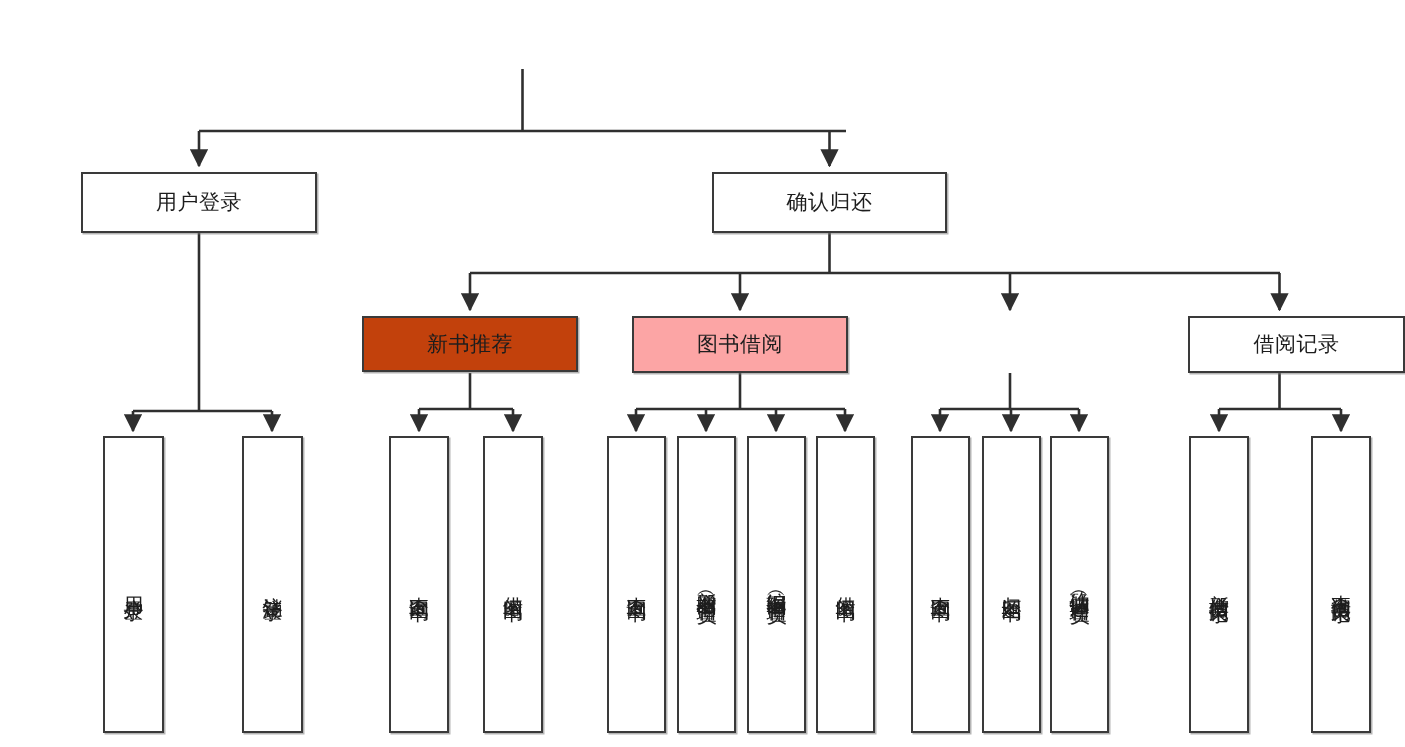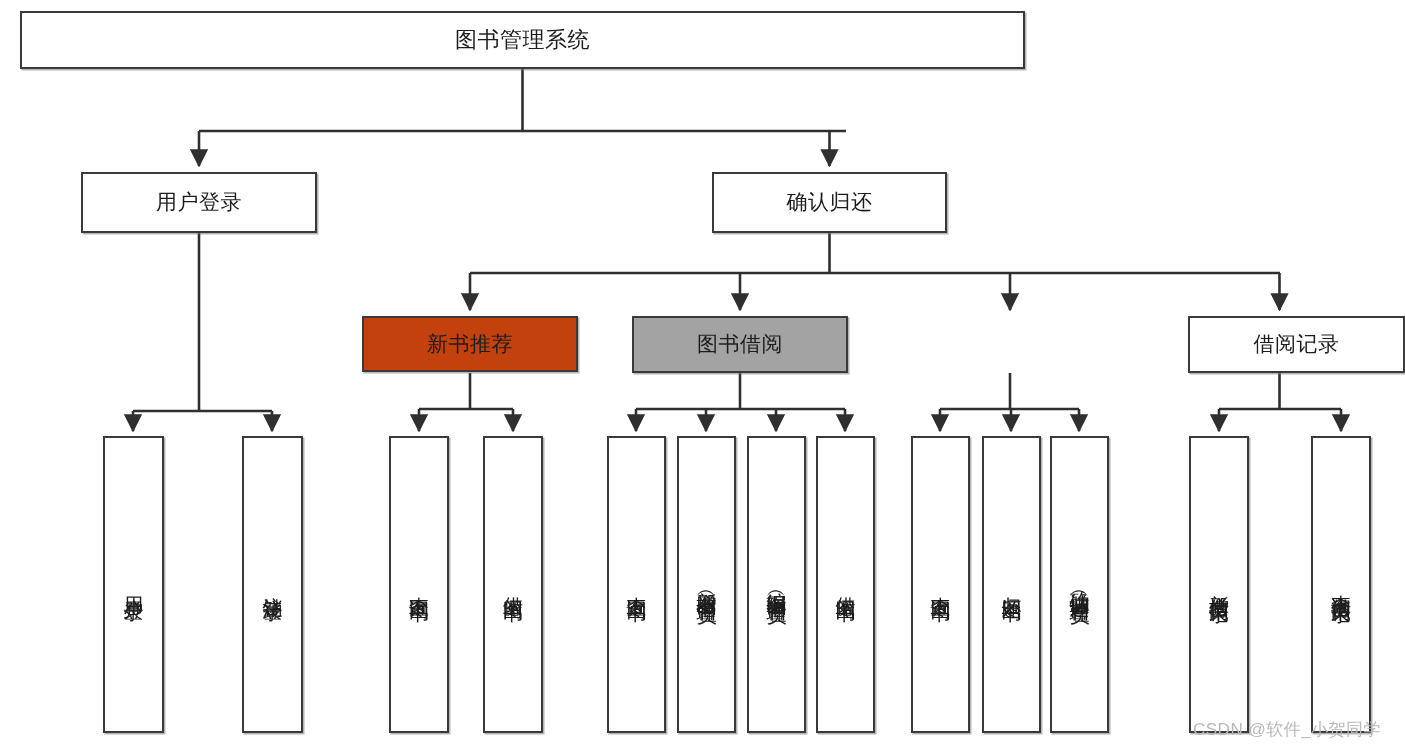--- a/index.html
+++ b/index.html
@@ -116,35 +116,32 @@
       <path d="M 1079 409 L 1079 431" marker-end="url(#arrow)"></path>
 
       <path d="M 1279.5 373 L 1279.5 409"></path>
       <path d="M 1219 409 L 1341 409"></path>
       <path d="M 1219 409 L 1219 431" marker-end="url(#arrow)"></path>
       <path d="M 1341 409 L 1341 431" marker-end="url(#arrow)"></path>
 
     </g>
   </svg>
 
-  <div class="node-box level-0" style="left: 20px; top: 11px; width: 1005px; height: 58px; border-color: rgb(58, 58, 58); background: rgb(255, 255, 255);">
-    <span class="node-label" style="color: rgb(29, 29, 29);">图书管理系统</span>
-  </div>
 
   <div class="node-box level-1" style="left: 81px; top: 172px; width: 236px; height: 61px; border-color: rgb(58, 58, 58); background: rgb(255, 255, 255);">
     <span class="node-label" style="color: rgb(29, 29, 29);">用户登录</span>
   </div>
   <div class="node-box level-1" style="left: 712px; top: 172px; width: 235px; height: 61px; border-color: rgb(58, 58, 58); background: rgb(255, 255, 255);">
     <span class="node-label" style="color: rgb(29, 29, 29);">确认归还</span>
   </div>
 
   <div class="node-box level-2" style="left: 362px; top: 316px; width: 216px; height: 56px; border-color: rgb(58, 58, 58); background: #c2410c;">
     <span class="node-label" style="color: rgb(29, 29, 29);">新书推荐</span>
   </div>
-  <div class="node-box level-2" style="left: 632px; top: 316px; width: 216px; height: 57px; border-color: rgb(58, 58, 58); background: #a3a3a3;">
+  <div class="node-box level-2" style="left: 632px; top: 316px; width: 216px; height: 57px; border-color: rgb(58, 58, 58); background: #fca5a5;">
     <span class="node-label" style="color: rgb(29, 29, 29);">图书借阅</span>
   </div>
   <div class="node-box level-2" style="left: 1171px; top: 316px; width: 217px; height: 57px; border-color: rgb(58, 58, 58); background: rgb(255, 255, 255); margin-left: 17px;">
     <span class="node-label" style="color: rgb(29, 29, 29);">借阅记录</span>
   </div>
 
   <div class="node-box vertical" style="left: 103px; top: 436px; width: 61px; height: 297px; border-color: rgb(58, 58, 58); background: rgb(255, 255, 255);">
     <span class="node-label" style="color: rgb(29, 29, 29);">用户登录</span>
   </div>
   <div class="node-box vertical" style="left: 242px; top: 436px; width: 61px; height: 297px; border-color: rgb(58, 58, 58); background: rgb(255, 255, 255);">
@@ -177,15 +174,14 @@
   <div class="node-box vertical" style="left: 1050px; top: 436px; width: 59px; height: 297px; border-color: rgb(58, 58, 58); background: rgb(255, 255, 255);">
     <span class="node-label" style="color: rgb(29, 29, 29);">确认归还（管理员）</span>
   </div>
   <div class="node-box vertical" style="left: 1189px; top: 436px; width: 60px; height: 297px; border-color: rgb(58, 58, 58); background: rgb(255, 255, 255);">
     <span class="node-label" style="color: rgb(29, 29, 29);">新增借阅记录</span>
   </div>
   <div class="node-box vertical" style="left: 1311px; top: 436px; width: 60px; height: 297px; border-color: rgb(58, 58, 58); background: rgb(255, 255, 255);">
     <span class="node-label" style="color: rgb(29, 29, 29);">查询借阅记录</span>
   </div>
 
-  <div id="watermark" style="left: 1193px; top: 718px; color: rgb(185, 185, 185);">CSDN @软件_小贺同学</div>
 
 </div>
 
 </body></html>

